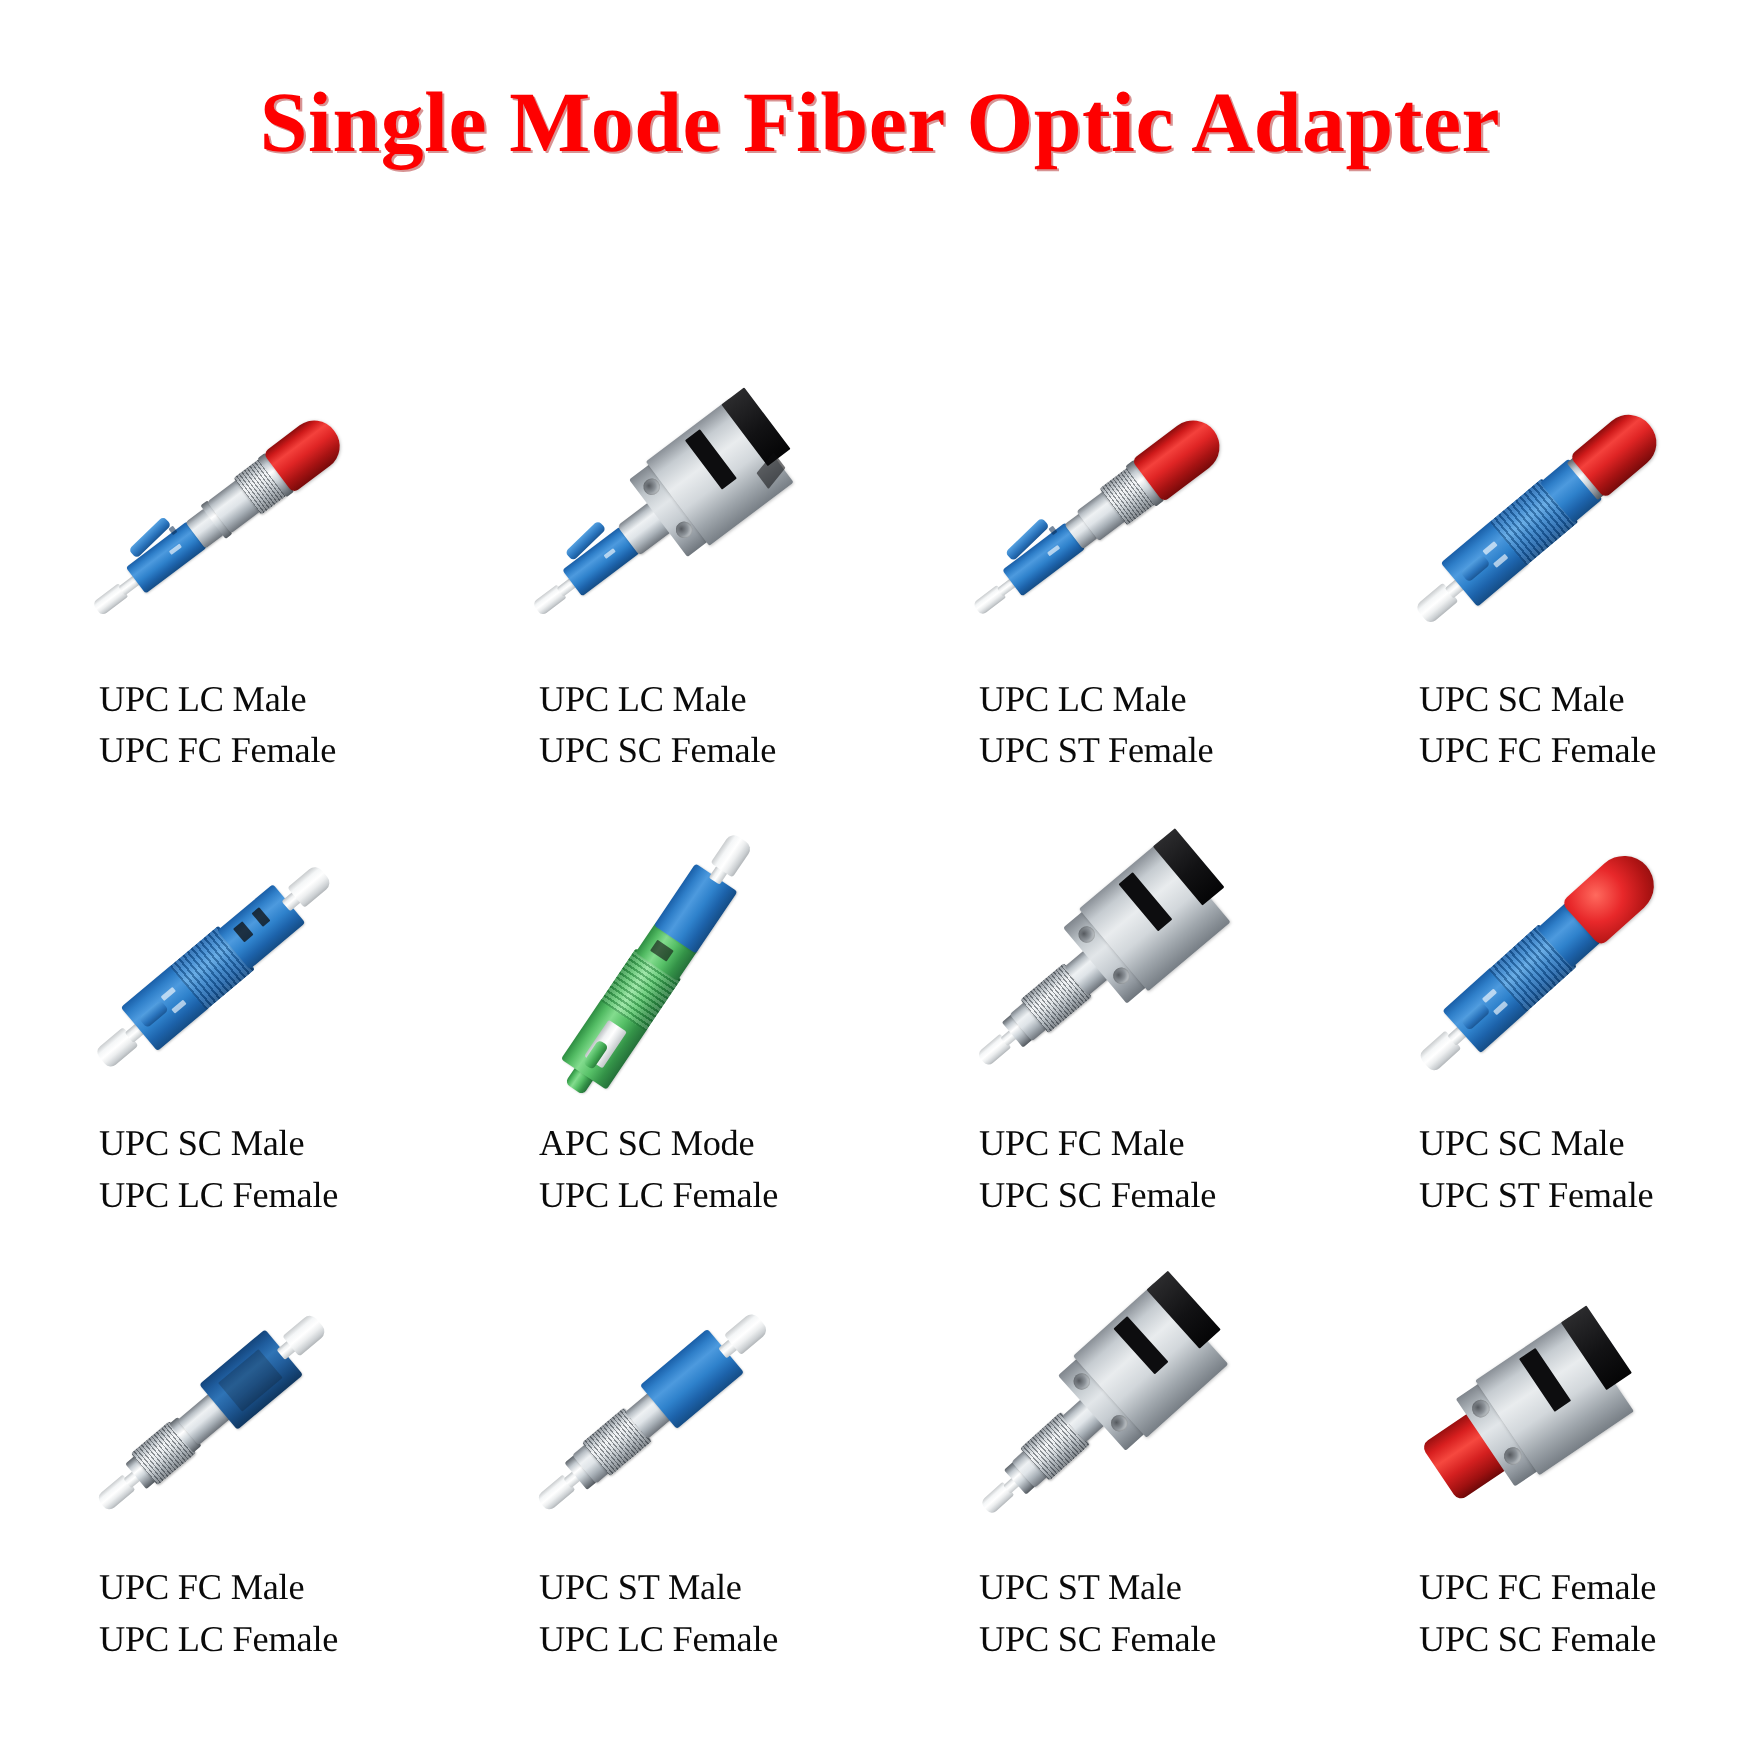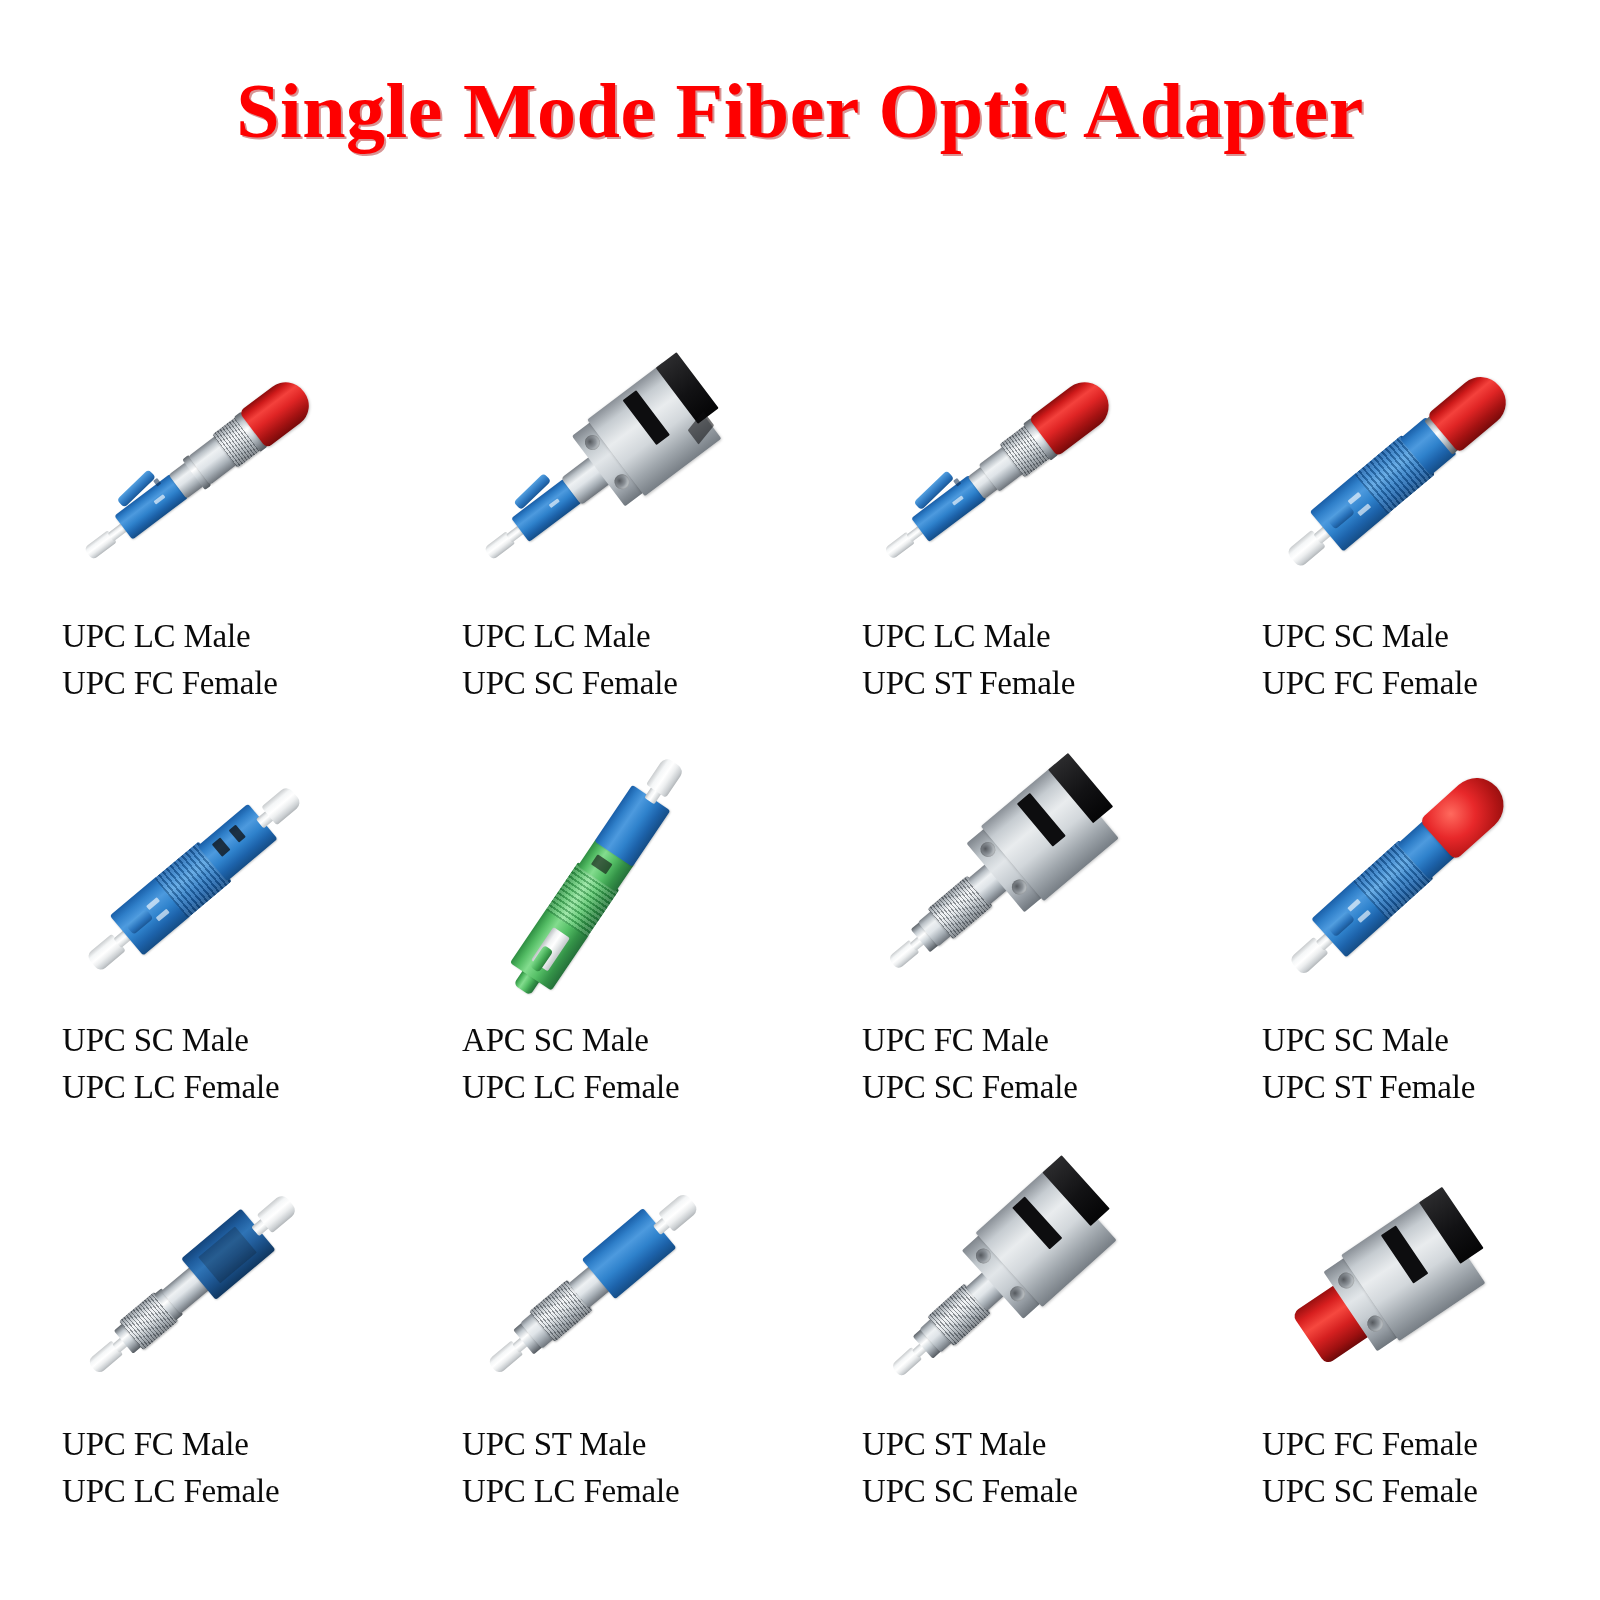--- a/index.html
+++ b/index.html
@@ -53,21 +53,21 @@
     position: absolute;
     left: 62px;
     top: 283px;
     font-size: 33px;
     line-height: 1.42;
     color: #0a0a0a;
     font-family: "Liberation Serif", "DejaVu Serif", serif;
     white-space: nowrap;
     letter-spacing: -0.2px;
   }
-  .cap-line { display: block; }
+  .cap-line { display: block; margin-left: 28px; }
 
   
   
   .assembly {
     position: absolute;
     left: 50%;
     top: 50%;
     width: 280px;
     height: 70px;
     transform-origin: 50% 50%;
@@ -382,21 +382,21 @@
         <div class="part green-rib" style="left:80px;width:58px;height:50px;"></div>
         <div class="part green" style="left:134px;width:34px;height:46px;">
           <div class="sc-slot" style="left:9px;top:10px;width:12px;height:18px;opacity:.6;"></div>
         </div>
         <div class="part blue" style="left:164px;width:68px;height:46px;"></div>
         <div class="part white-ferrule" style="left:228px;width:16px;height:12px;"></div>
         <div class="part white-cap" style="left:240px;width:34px;height:24px;border-radius:3px 8px 8px 3px;"></div>
       </div>
     </div>
     <div class="caption">
-      <span class="cap-line">APC SC Male</span>
+      <span class="cap-line">APC SC Mode</span>
       <span class="cap-line">UPC LC Female</span>
     </div>
   </div>
 
   <div class="cell">
     <div class="photo">
       <div class="assembly" style="transform:translate(-50%,-50%) rotate(-40deg);">
         <div class="part white-cap" style="left:0px;width:28px;height:16px;border-radius:6px 2px 2px 6px;"></div>
         <div class="part white-ferrule" style="left:26px;width:14px;height:10px;"></div>
         <div class="part metal-ring" style="left:36px;width:12px;height:30px;"></div>

